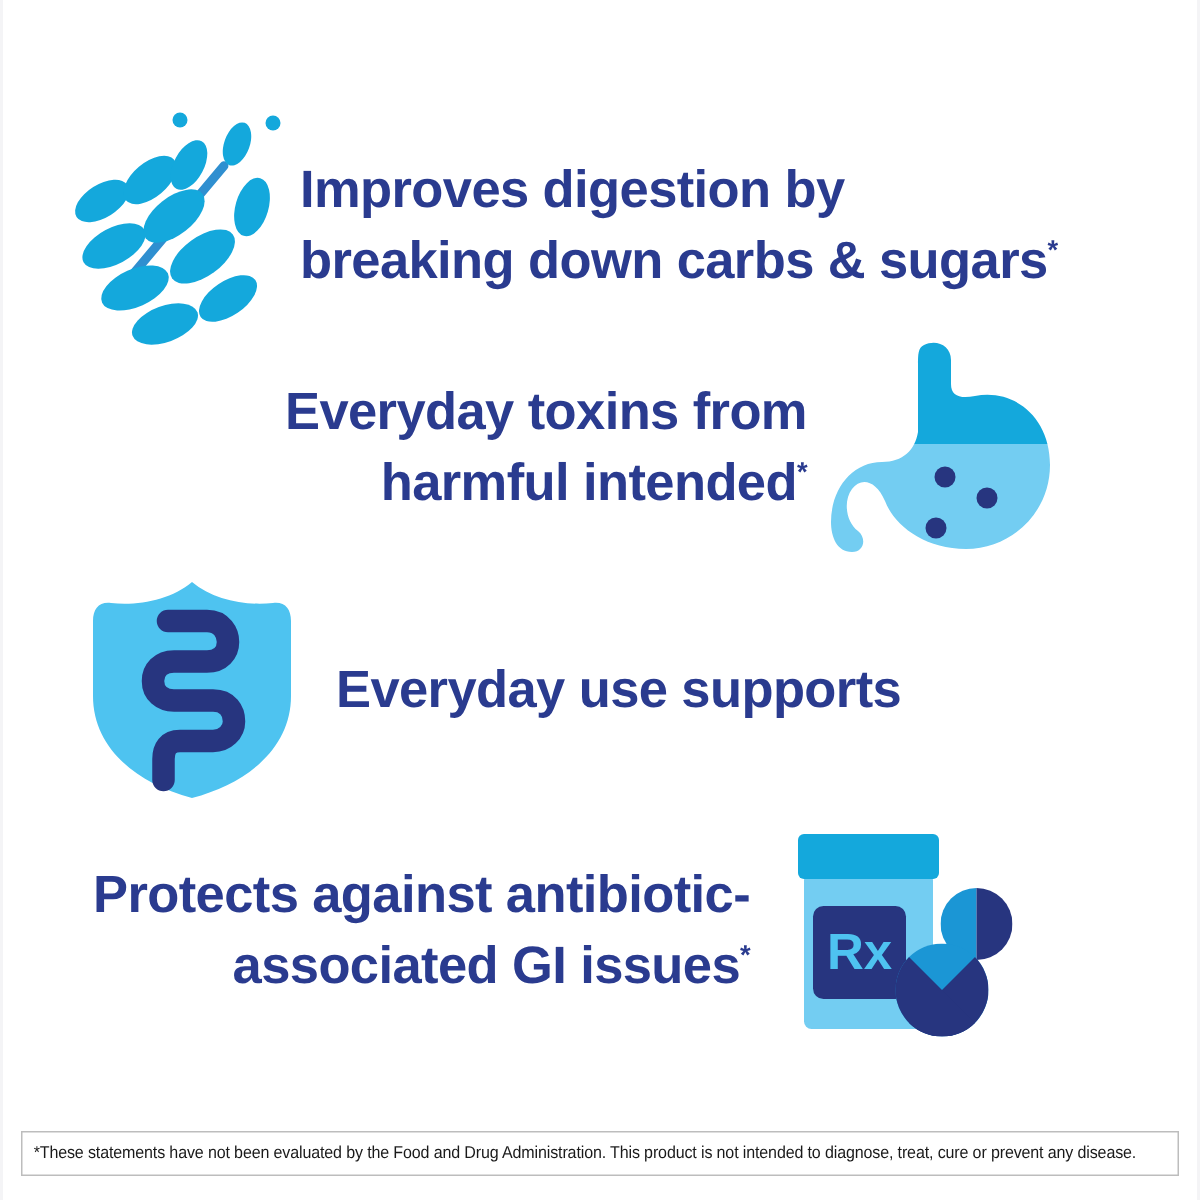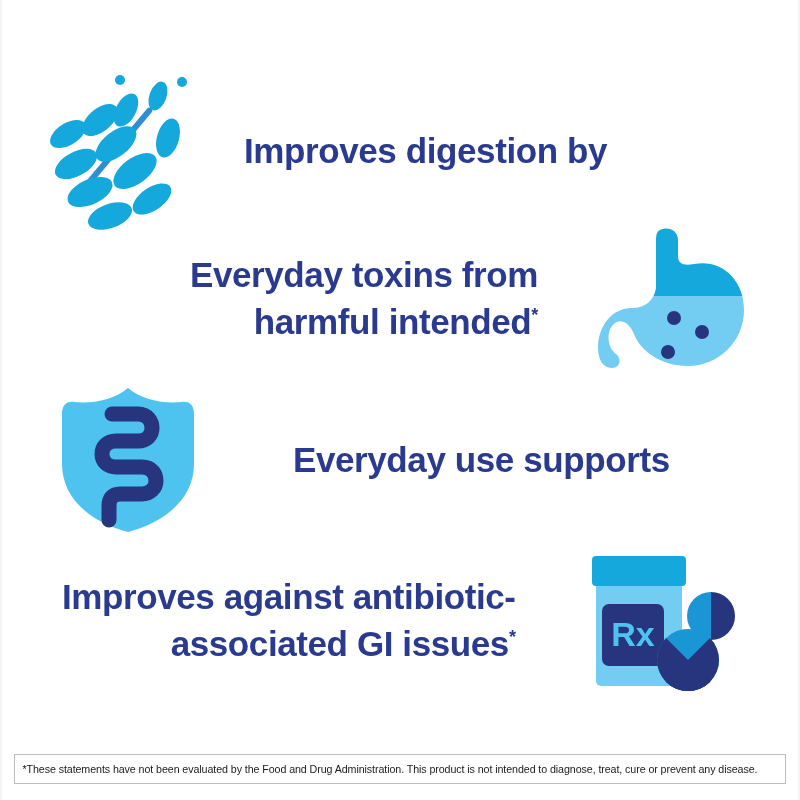--- a/index.html
+++ b/index.html
@@ -32,21 +32,20 @@
     right: 0; top: 0;
     width: 2px; height: 800px;
     background: #f4f4f6;
   }
 
   
   .row {
     position: absolute;
     display: flex;
     align-items: center;
-    gap: 44px;
   }
   .benefit-text {
     color: #2a3b8f;
     font-weight: bold;
     font-size: 35px;
     line-height: 1.33;
     letter-spacing: -0.4px;
     white-space: nowrap;
   }
   .benefit-text .ln { display: block; }
@@ -63,21 +62,21 @@
   #row-1 .icon-wrap { width: 158px; height: 158px; }
   #row-1 .benefit-text { margin-left: 8px; }
 
   
   #row-2 { left: 190px; top: 226px; }
   #row-2 .icon-wrap { width: 152px; height: 145px; margin-left: 16px; }
 
   
   #row-3 { left: 52px; top: 386px; }
   #row-3 .icon-wrap { width: 152px; height: 148px; }
-  #row-3 .benefit-text { margin-left: 45px; }
+  #row-3 .benefit-text { margin-left: 20px; }
 
   
   #row-4 { left: 62px; top: 548px; }
   #row-4 .icon-wrap { width: 168px; height: 146px; margin-left: 20px; }
 
   .icon-wrap { flex: none; display: block; }
   .icon-wrap svg { display: block; width: 100%; height: 100%; }
 
   
   .footnote-box {
@@ -133,20 +132,21 @@
           <ellipse cx="124" cy="24" rx="15" ry="8.5" transform="rotate(-70 124 24)"></ellipse>
           <ellipse cx="134" cy="66" rx="20" ry="11" transform="rotate(-74 134 66)"></ellipse>
 
           <circle cx="86" cy="8" r="5"></circle>
           <circle cx="148" cy="10" r="5"></circle>
         </g>
       </svg>
     </span>
     <div class="benefit-text align-left">
       <span class="ln">Improves digestion by</span>
+      <span class="ln"><span>breaking down carbs &amp; sugars</span><sup>*</sup></span>
     </div>
   </div>
 
   <div class="row" id="row-2">
     <div class="benefit-text align-right">
       <span class="ln">Everyday toxins from</span>
       <span class="ln"><span>harmful intended</span><sup>*</sup></span>
     </div>
     <span class="icon-wrap">
       <svg viewBox="0 0 152 145" xmlns="http://www.w3.org/2000/svg">
@@ -185,21 +185,21 @@
                  L68 108 C60 108 57 113 57 120 L57 134" fill="none" stroke="#27357f" stroke-width="15" stroke-linecap="round" stroke-linejoin="round"></path>
       </svg>
     </span>
     <div class="benefit-text align-left">
       <span class="ln">Everyday use supports</span>
     </div>
   </div>
 
   <div class="row" id="row-4">
     <div class="benefit-text align-right">
-      <span class="ln">Improves against antibiotic-</span>
+      <span class="ln">Protects against antibiotic-</span>
       <span class="ln"><span>associated GI issues</span><sup>*</sup></span>
     </div>
     <span class="icon-wrap">
       <svg viewBox="0 0 168 146" xmlns="http://www.w3.org/2000/svg">
 
         <rect x="16" y="34" width="86" height="104" rx="5" fill="#73cdf2"></rect>
 
         <rect x="12" y="8" width="94" height="30" rx="4" fill="#14a8dc"></rect>
 
         <rect x="22" y="56" width="62" height="62" rx="7" fill="#27357f"></rect>

